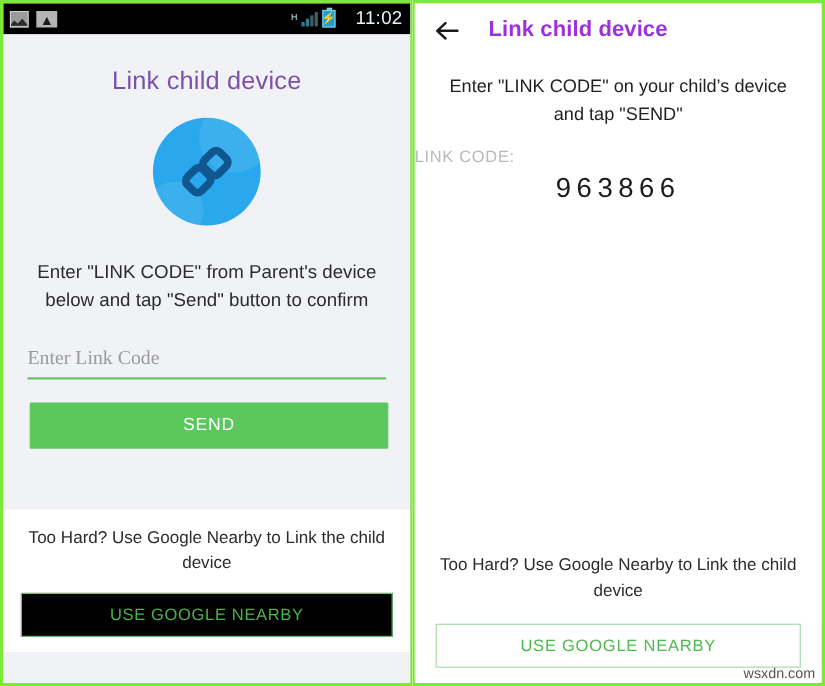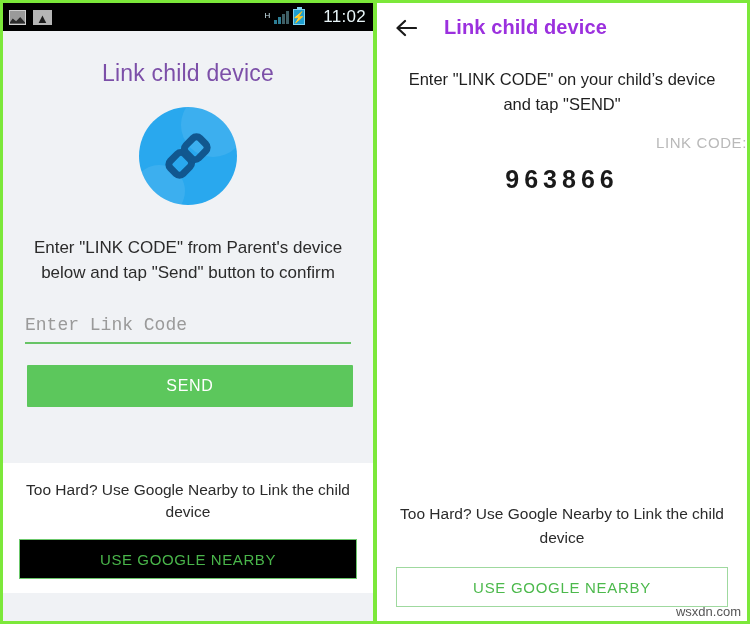--- a/index.html
+++ b/index.html
@@ -83,21 +83,21 @@
   .l-desc {
     text-align: center; color: #2b2b2b; font-size: 17px;
     line-height: 25px; margin-top: 30px; padding: 0 14px;
   }
   .l-field {
     margin: 30px 22px 0 22px; border-bottom: 2px solid #67c466;
     padding-bottom: 7px;
   }
   .l-field input {
     width: 100%; border: 0; outline: none; background: transparent;
-    font-family: Liberation Mono, monospace;
+    font-family: Liberation Serif, serif;
     font-size: 18px; color: #444;
   }
   .l-field input::placeholder { color: #9a9a9a; }
   .l-send-wrap { padding: 21px 20px 0 24px; }
   .btn-send {
     display: block; width: 100%; height: 42px; border: 0;
     background: #5cc75c; color: #ffffff; font-size: 16px;
     letter-spacing: 0.7px; font-family: "Liberation Sans", sans-serif;
     cursor: pointer; border-radius: 1px;
   }
@@ -137,26 +137,26 @@
   }
   .r-title {
     color: #9b30de; font-size: 20px; font-weight: bold;
     margin-left: 25px; letter-spacing: 0.1px;
   }
   .r-desc {
     text-align: center; color: #1f1f1f; font-size: 16.5px;
     line-height: 25px; margin-top: 15px; padding: 0 18px;
   }
   .r-code-label {
-    text-align: right; color: #b9b9b9; font-size: 15px;
+    text-align: left; color: #b9b9b9; font-size: 15px;
     margin-top: 17px; letter-spacing: 0.6px;
   }
   .r-code {
     text-align: center; color: #1a1a1a; font-size: 25px;
-    font-weight: bold; margin-top: 14px; letter-spacing: 5px;
+    font-weight: normal; margin-top: 6px; letter-spacing: 5px;
   }
   .r-bottom {
     position: absolute; left: 0; right: 0; bottom: 14px; padding: 0 19px;
   }
   .r-nearby-text {
     text-align: center; color: #2b2b2b; font-size: 15.5px; line-height: 24px;
   }
   .btn-nearby-light {
     display: block; width: 100%; height: 40px; margin-top: 17px;
     background: #ffffff; border: 1px solid #9fd99f; color: #4cb94c;

